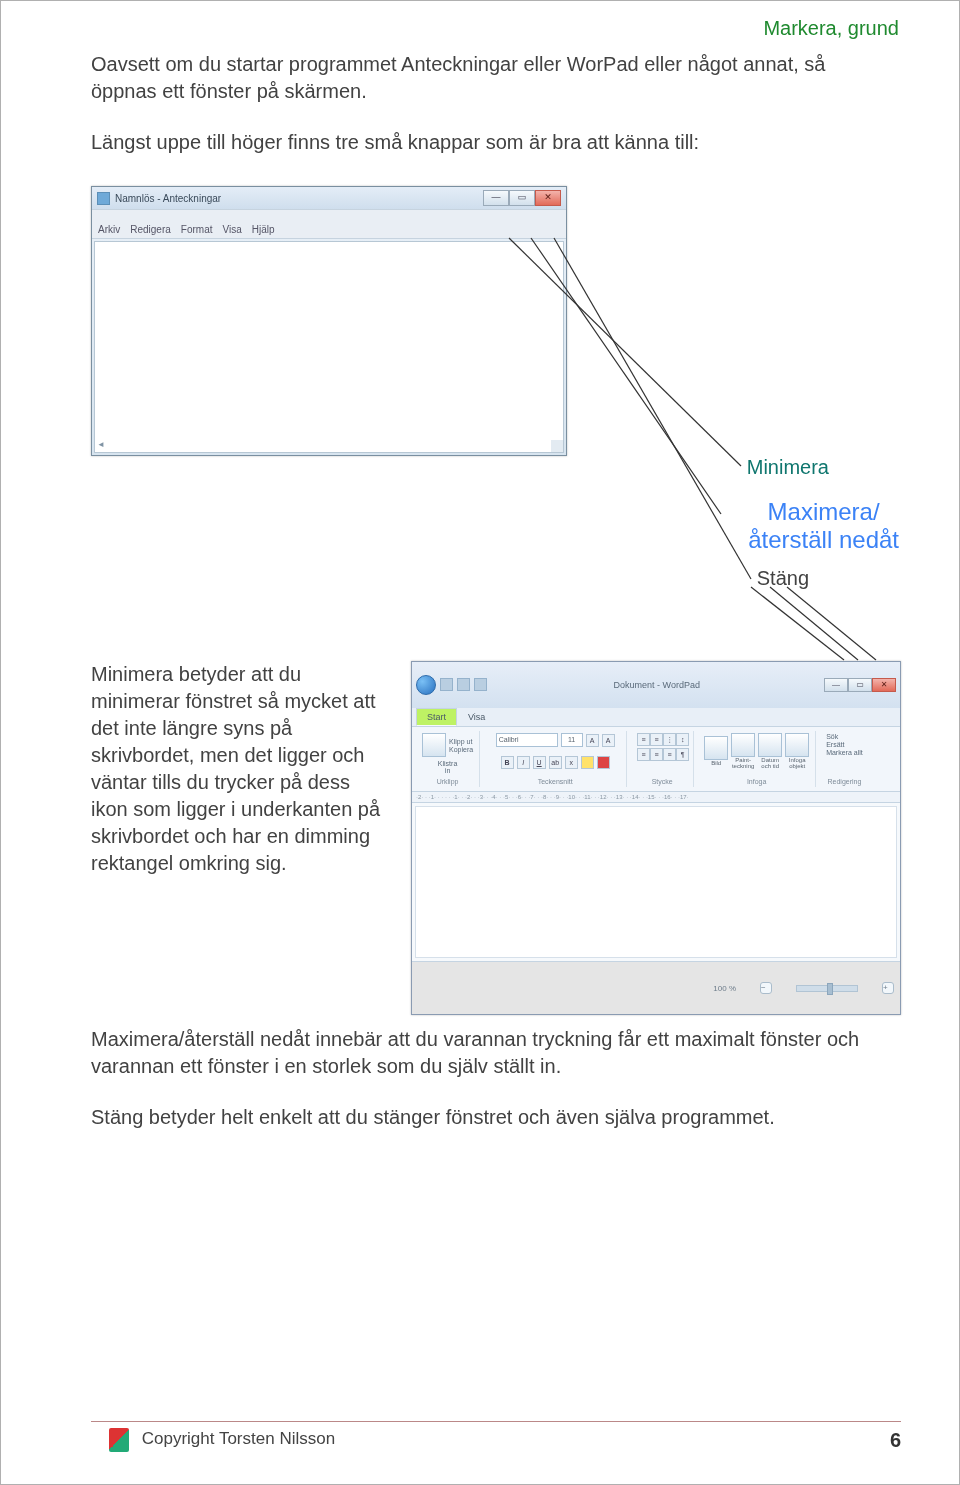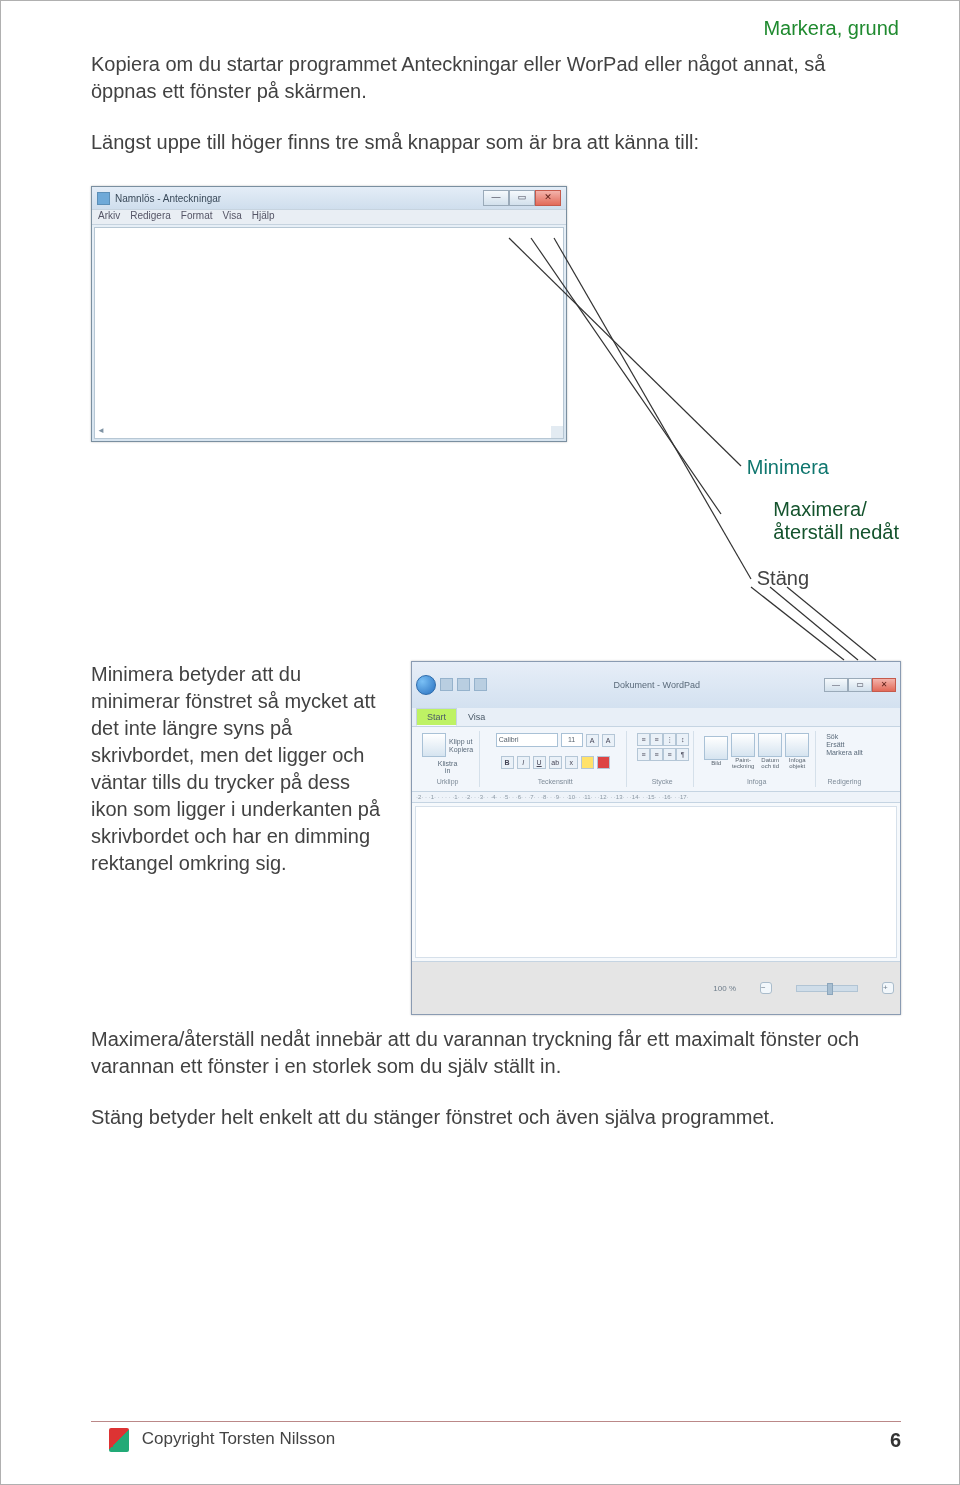--- a/index.html
+++ b/index.html
@@ -65,21 +65,21 @@
     background: linear-gradient(#f5f9fc,#d2e0ec);
     font-size: 9px;
     line-height: 13px;
     text-align: center;
     color: #445;
   }
   .np-btn.close { background: linear-gradient(#f3b3ab,#e26a59); color:#5a1d16; border-color:#c55a4c;}
   .np-menubar {
     display: flex;
     gap: 10px;
-    padding: 0 6px 3px 6px;
+    padding: 14px 6px 3px 6px;
     background: #e9eef4;
     border-top: 1px solid #c6d3df;
     border-bottom: 1px solid #c6d3df;
   }
   .np-menubar span { color:#556; }
   .np-textarea {
     background: #fff;
     height: 210px;
     border: 1px solid #b7c7d4;
     margin: 2px;
@@ -91,21 +91,21 @@
     width: 12px; height: 12px;
     background: #e3ebf2;
   }
   .np-scroll-arrows {
     position:absolute; bottom:0; left:0; right:0;
     height:12px; display:flex; justify-content:space-between;
     padding:0 2px;
   }
   .np-scroll-arrows span{font-size:8px;color:#7f93a4;}
   .label-minimera { top: 455px; right: 130px; position:absolute; font-size:20px; color:#0f766e;}
-  .label-max { top: 497px; right: 60px; position:absolute; font-size:20px; color:#14532d; text-align:left;}
+  .label-max { top: 497px; right: 60px; position:absolute; font-size:24px; color:#3b82f6; text-align:center;}
   .label-stang { top: 566px; right: 150px; position:absolute; font-size:20px; color:#424242;}
   svg.lines { position:absolute; top:0; left:0; width:960px; height:1485px; pointer-events:none; }
 
   .section2 {
     position: absolute;
     top: 660px;
     left: 90px;
     right: 58px;
   }
   .two-col {
@@ -210,21 +210,21 @@
     border-radius:2px;
   }
   .pagenum{font-weight:bold;font-size:20px;color:#333;}
 </style>
 </head>
 <body>
 
 <div class="page">
   <div class="header-right">Markera, grund</div>
 
-  <p class="bodytext" style="margin-top:20px;max-width:740px;">Kopiera om du startar programmet Anteckningar eller WorPad eller något annat, så öppnas ett fönster på skärmen.</p>
+  <p class="bodytext" style="margin-top:20px;max-width:740px;">Oavsett om du startar programmet Anteckningar eller WorPad eller något annat, så öppnas ett fönster på skärmen.</p>
   <p class="bodytext" style="max-width:740px;">Längst uppe till höger finns tre små knappar som är bra att känna till:</p>
 
   <div class="notepad-window" style="margin-top:30px;">
     <div class="np-titlebar">
       <span class="np-icon"></span>
       <span>Namnlös - Anteckningar</span>
       <div class="np-ctrls">
         <div class="np-btn">—</div>
         <div class="np-btn">▭</div>
         <div class="np-btn close">✕</div>

